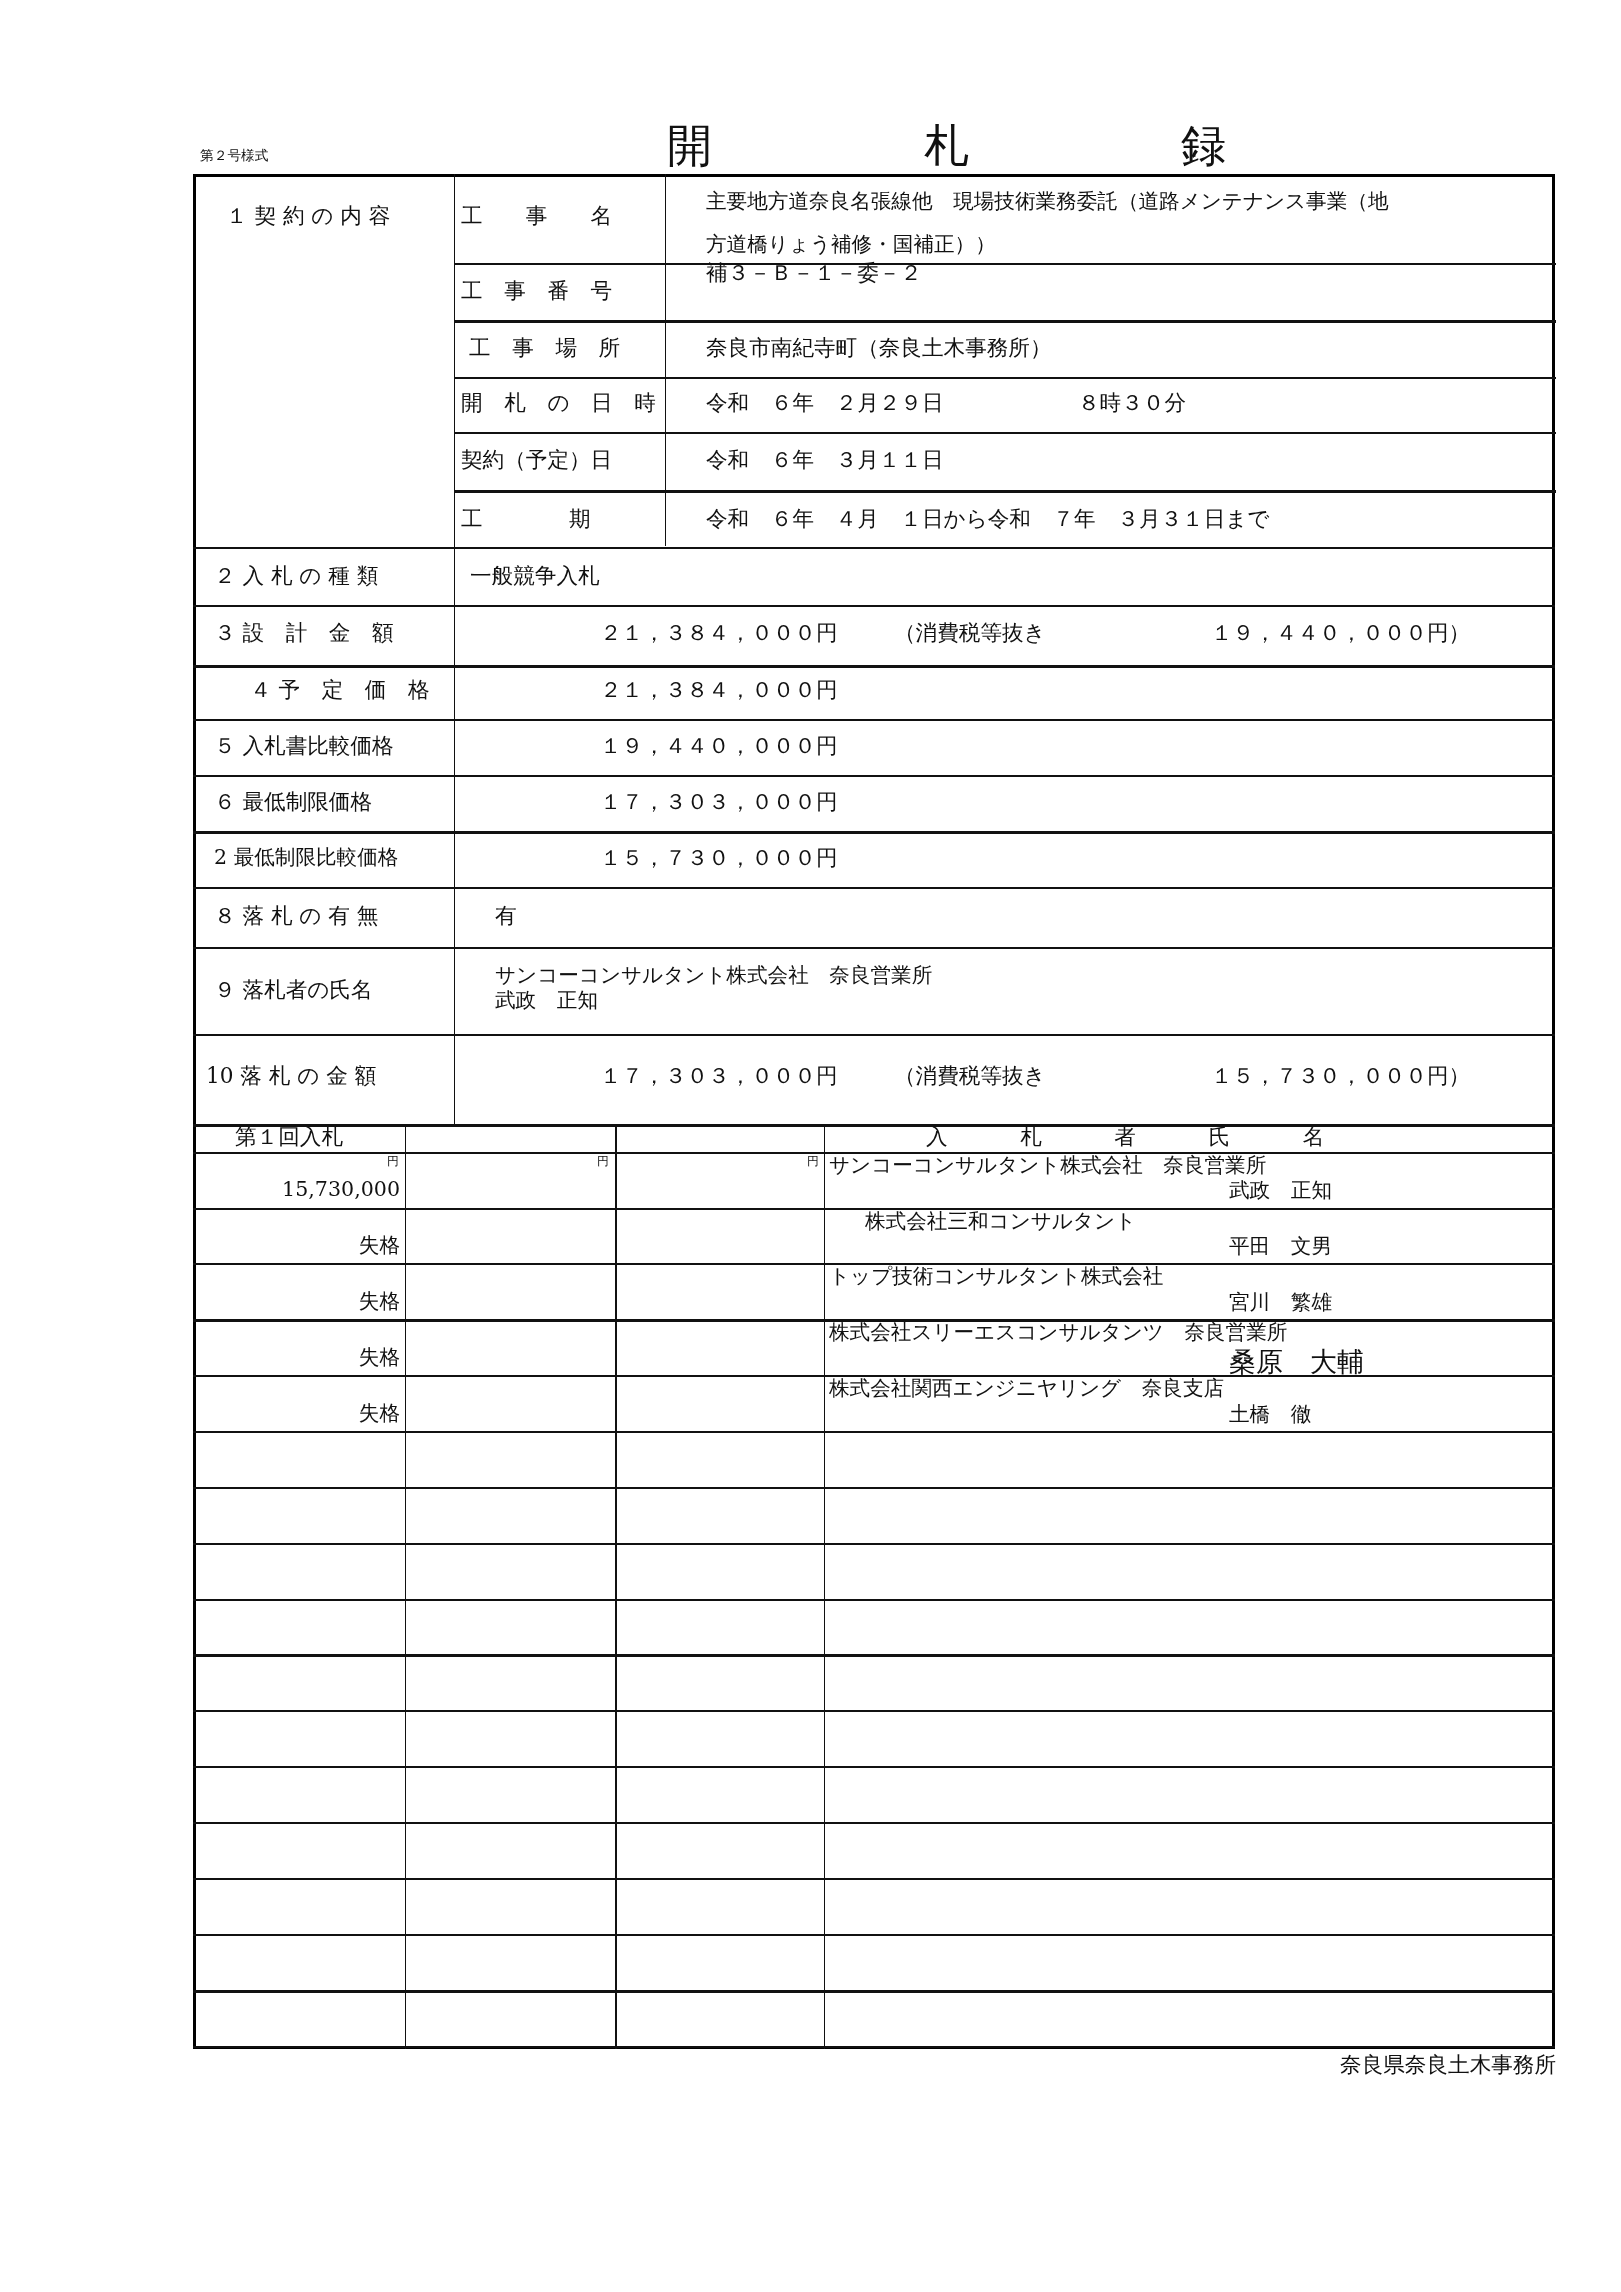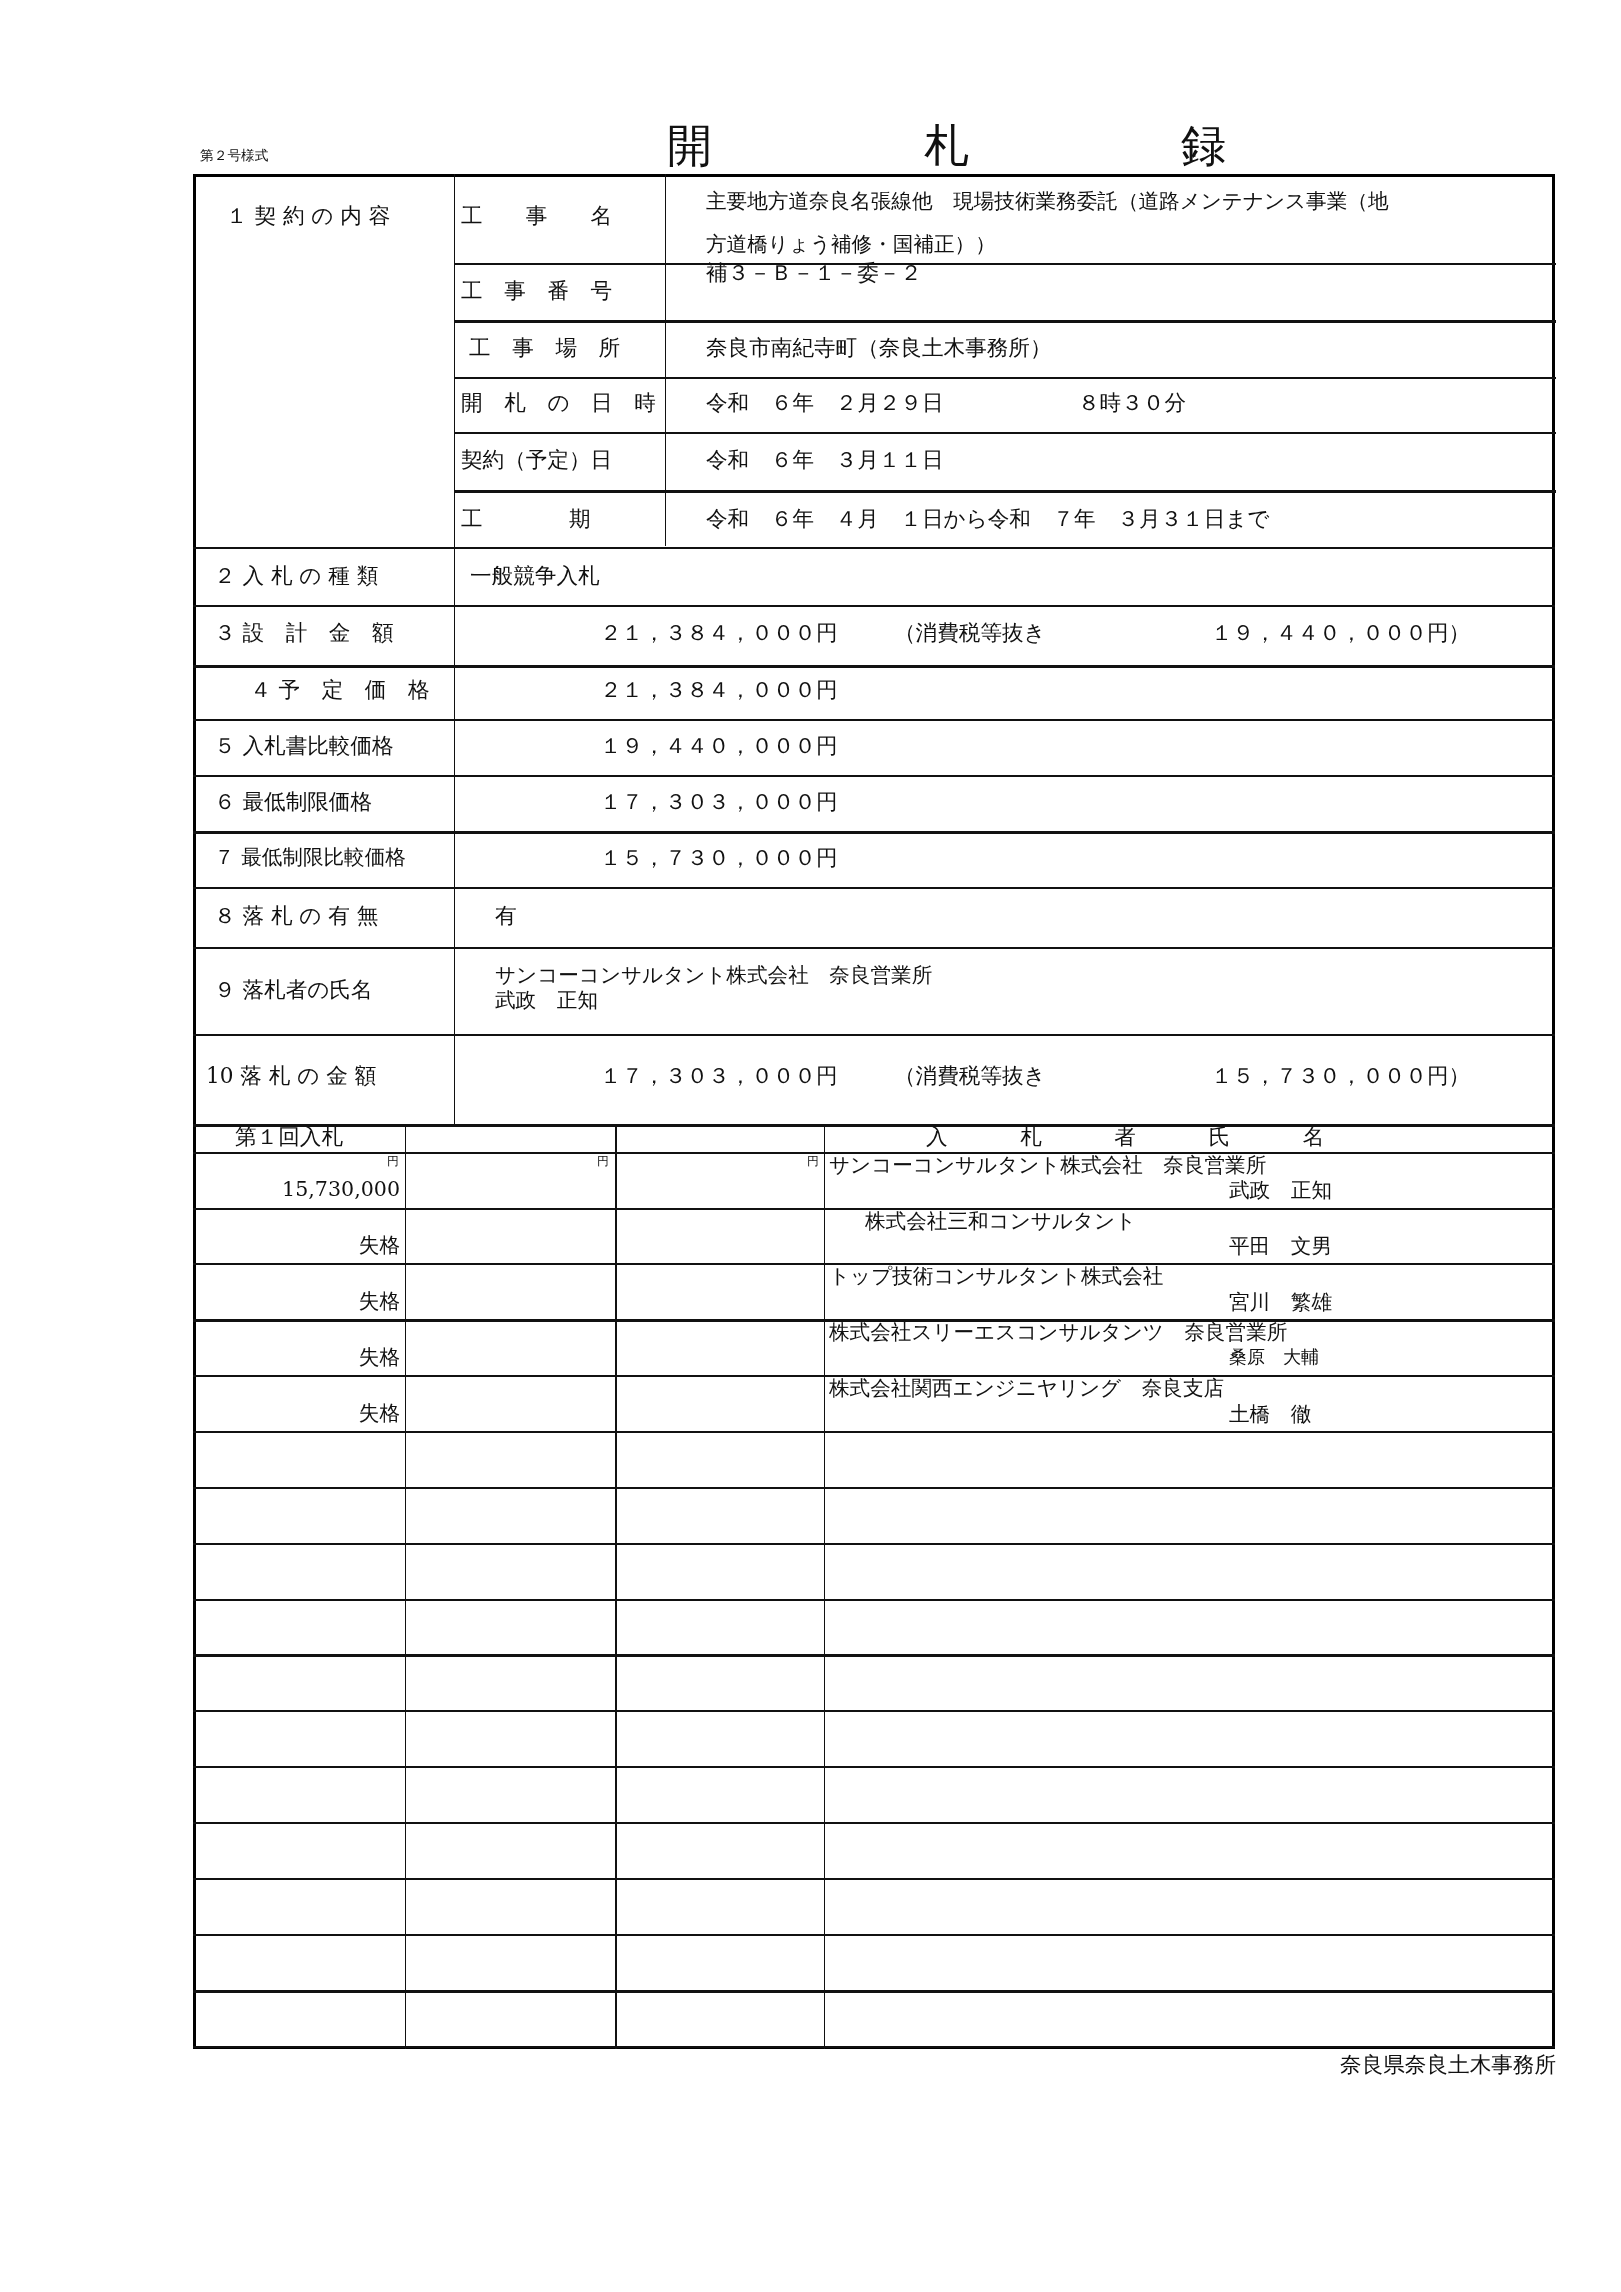--- a/index.html
+++ b/index.html
@@ -103,21 +103,21 @@
 
 <div class="cell-text" style="left:214px; top:677px;margin-left:36px;">４ 予　定　価　格</div>
 <div class="cell-text" style="left:600px; top:677px;">２１，３８４，０００円</div>
 
 <div class="cell-text" style="left:214px; top:733px;">５ 入札書比較価格</div>
 <div class="cell-text" style="left:600px; top:733px;">１９，４４０，０００円</div>
 
 <div class="cell-text" style="left:214px; top:789px;">６ 最低制限価格</div>
 <div class="cell-text" style="left:600px; top:789px;">１７，３０３，０００円</div>
 
-<div class="cell-text" style="left:214px; top:845px; font-size:20.6px;">７ 最低制限比較価格</div>
+<div class="cell-text" style="left:214px; top:845px; font-size:20.6px;">2 最低制限比較価格</div>
 <div class="cell-text" style="left:600px; top:845px;">１５，７３０，０００円</div>
 
 <div class="cell-text" style="left:214px; top:903px;">８ 落 札 の 有 無</div>
 <div class="cell-text" style="left:495px; top:903px;">有</div>
 
 <div class="cell-text" style="left:214px; top:977px;">９ 落札者の氏名</div>
 <div class="cell-text" style="left:495px; top:963px; font-size:20.6px;">サンコーコンサルタント株式会社　奈良営業所</div>
 <div class="cell-text" style="left:495px; top:988px; font-size:20.6px;">武政　正知</div>
 
 <div class="cell-text" style="left:206px; top:1063px;">10 落 札 の 金 額</div>
@@ -143,21 +143,21 @@
       <div class="cell-text" style="left:1229px; top:1234px; font-size:20.6px;">平田　文男</div>
     </div>
     <div>
       <div class="cell-text" style="right:1221px; top:1289px; font-size:20.6px;">失格</div>
       <div class="cell-text" style="left:829px; top:1264px; font-size:20.6px;">トップ技術コンサルタント株式会社</div>
       <div class="cell-text" style="left:1229px; top:1290px; font-size:20.6px;">宮川　繁雄</div>
     </div>
     <div>
       <div class="cell-text" style="right:1221px; top:1345px; font-size:20.6px;">失格</div>
       <div class="cell-text" style="left:829px; top:1320px; font-size:20.6px;">株式会社スリーエスコンサルタンツ　奈良営業所</div>
-      <div class="cell-text" style="left:1229px; top:1346px; font-size:18px;">桑原　大輔</div>
+      <div class="cell-text" style="left:1229px; top:1346px; font-size:27px;">桑原　大輔</div>
     </div>
     <div>
       <div class="cell-text" style="right:1221px; top:1401px; font-size:20.6px;">失格</div>
       <div class="cell-text" style="left:829px; top:1376px; font-size:20.6px;">株式会社関西エンジニヤリング　奈良支店</div>
       <div class="cell-text" style="left:1229px; top:1402px; font-size:20.6px;">土橋　徹</div>
     </div>
   </div>
 
 <div class="abs footer">奈良県奈良土木事務所</div>
 

